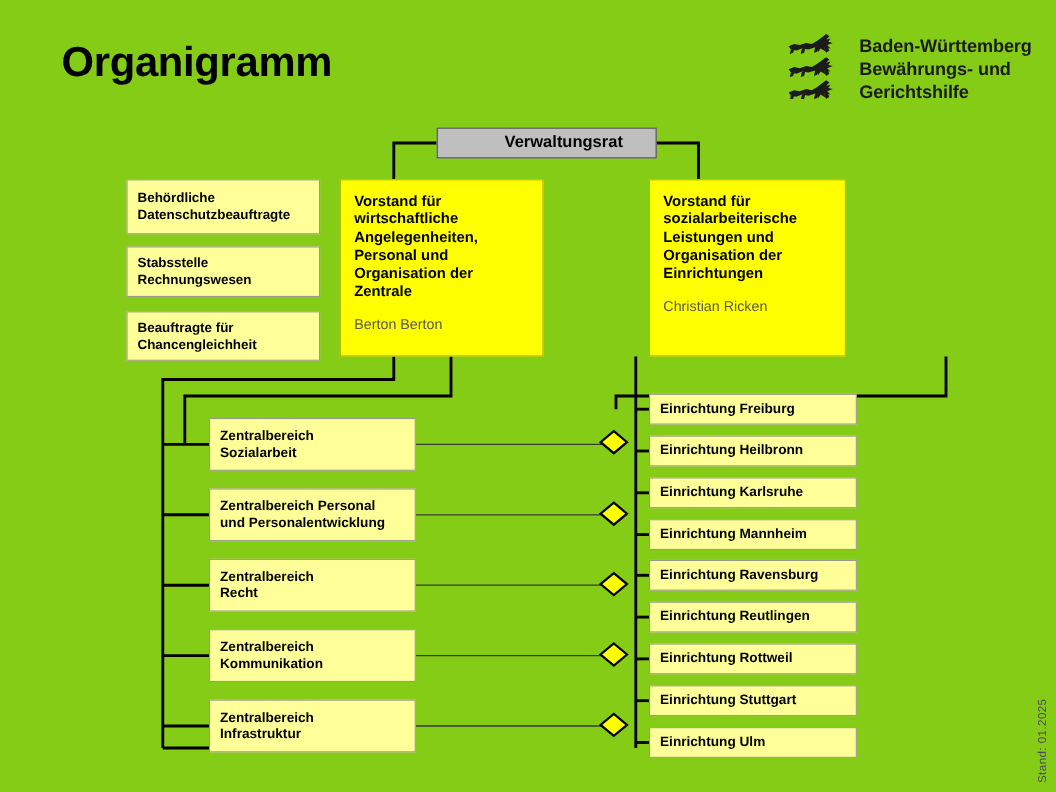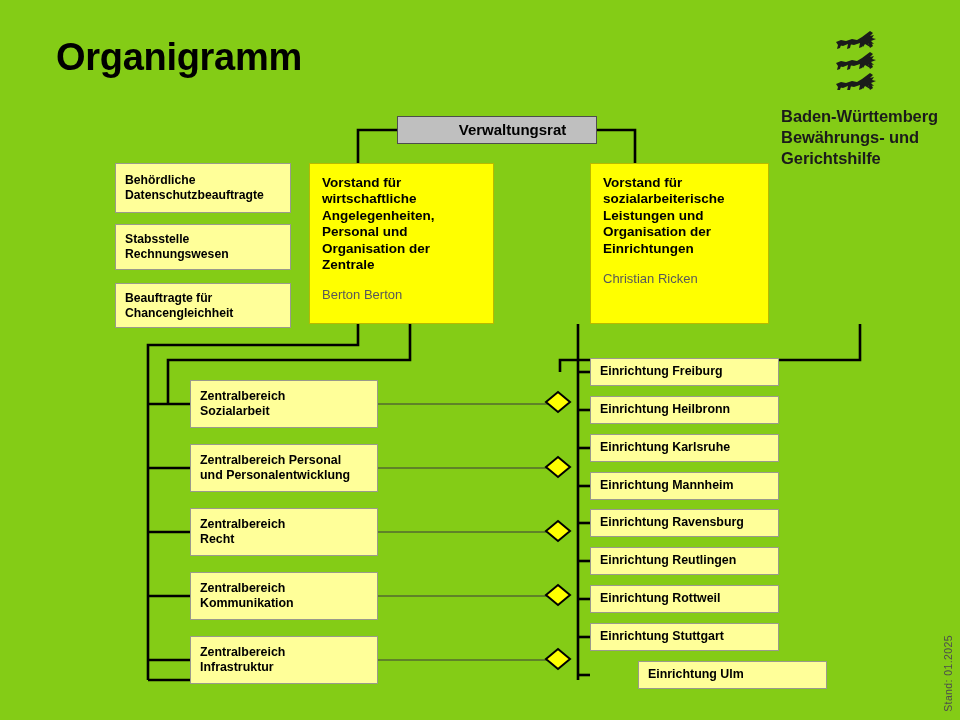--- a/index.html
+++ b/index.html
@@ -80,23 +80,22 @@
     font-size: 38px;
     font-weight: bold;
     color: #000000;
     letter-spacing: -0.3px;
   }
   #logo {
     position: absolute;
     right: 22px;
     top: 28px;
     display: flex;
-    align-items: center;
+    align-items: flex-end;
     gap: 12px;
-    flex-direction: column;
   }
   #logo .crest { display: block; }
   #logo .words {
     font-size: 16.5px;
     font-weight: bold;
     line-height: 1.28;
     color: #1b1b1b;
     white-space: pre-line;
     letter-spacing: -0.1px;
   }
@@ -265,19 +264,19 @@
   </div>
   <div class="node einr" style="left:590px; top:547px; width:189px; height:28px;">
     <div class="ttl">Einrichtung Reutlingen</div>
   </div>
   <div class="node einr" style="left:590px; top:585px; width:189px; height:28px;">
     <div class="ttl">Einrichtung Rottweil</div>
   </div>
   <div class="node einr" style="left:590px; top:623px; width:189px; height:28px;">
     <div class="ttl">Einrichtung Stuttgart</div>
   </div>
-  <div class="node einr" style="left:590px; top:661px; width:189px; height:28px;margin-left:48px;">
+  <div class="node einr" style="left:590px; top:661px; width:189px; height:28px;">
     <div class="ttl">Einrichtung Ulm</div>
   </div>
 
   <div id="stand">Stand: 01.2025</div>
 
 </div>
 
 </body></html>

